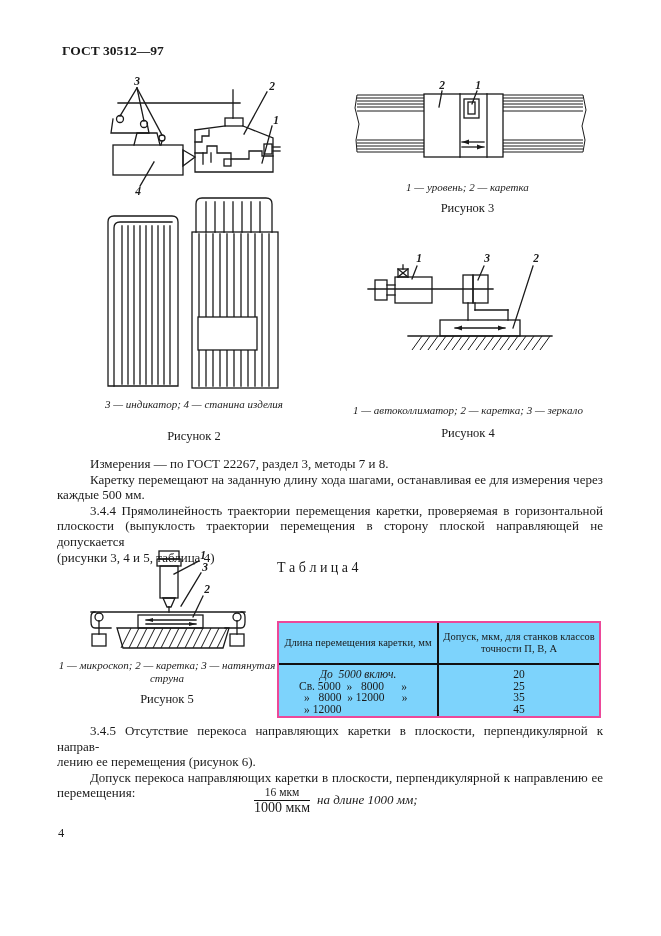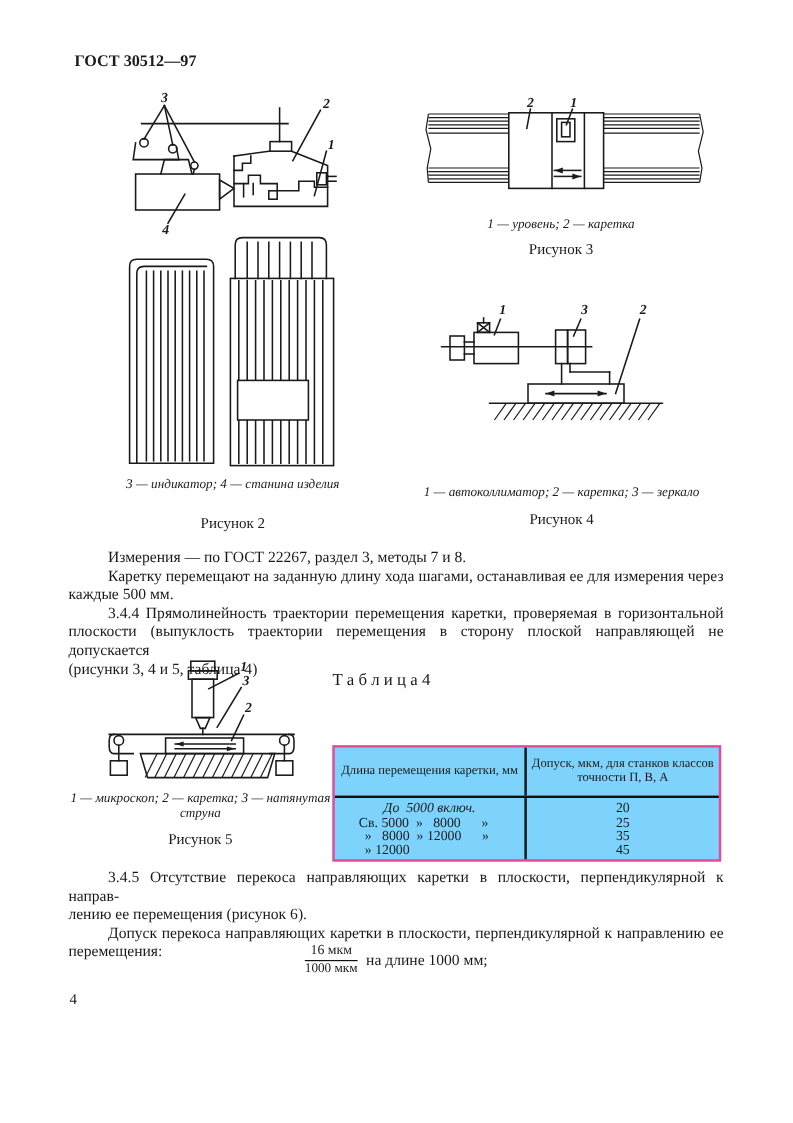--- a/index.html
+++ b/index.html
@@ -27,22 +27,22 @@
   .bodycells{height:51px;padding-top:4px;box-sizing:border-box;}
   .drow{font-size:11.5px;line-height:11.5px;white-space:pre;}
   .drow.ctr{text-align:center;font-style:italic;}
   .drow.p20{padding-left:20px;}
   .drow.p25{padding-left:25px;}
   .valrow{font-size:11.5px;line-height:11.5px;text-align:center;}
   
   .formula{position:absolute;display:flex;align-items:center;gap:7px;}
   .frac{text-align:center;}
   .num{border-bottom:1.2px solid #111;padding:0 3px;font-size:11.5px;line-height:13.5px;}
-  .den{font-size:11px;line-height:13.5px;}
-  .fsuffix{font-size:13px;}
+  .den{font-size:14px;line-height:13.5px;}
+  .fsuffix{font-size:13px;font-style:italic;}
   
   svg{position:absolute;overflow:visible;}
   .lw{stroke:#1a1a1a;stroke-width:1.3;fill:none;stroke-linecap:square;}
   .lw-thin{stroke:#1a1a1a;stroke-width:1;fill:none;}
   .solid{fill:#1a1a1a;stroke:none;}
   .whitefill{fill:#ffffff;stroke:#1a1a1a;stroke-width:1.3;}
   .callout{font-family:"Liberation Serif", serif;font-size:11.5px;font-weight:bold;
            font-style:italic;fill:#1a1a1a;text-anchor:middle;}
   .hdrcode{position:absolute;font-weight:bold;font-size:13.5px;}
   .pagenum{position:absolute;font-size:12.5px;}

